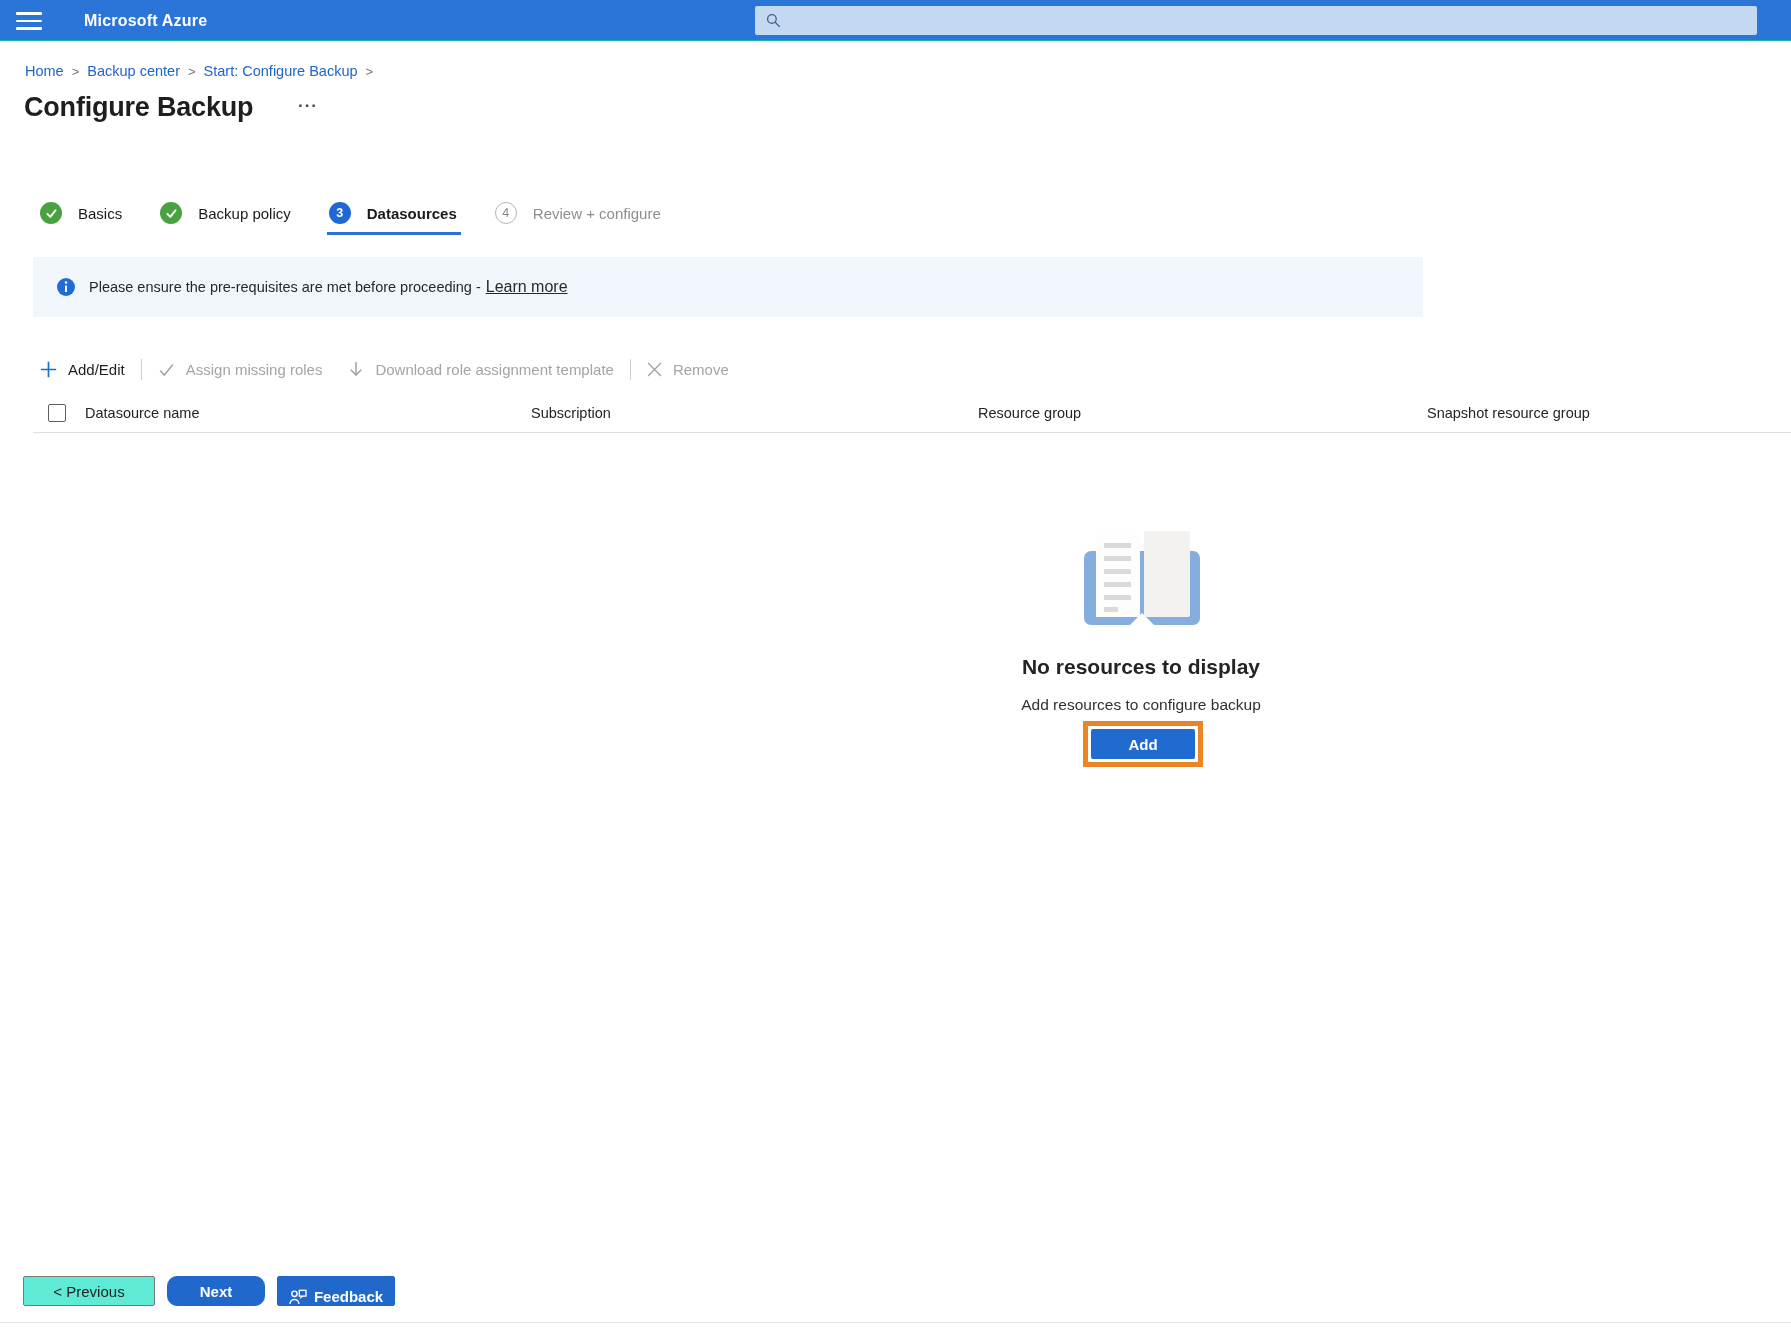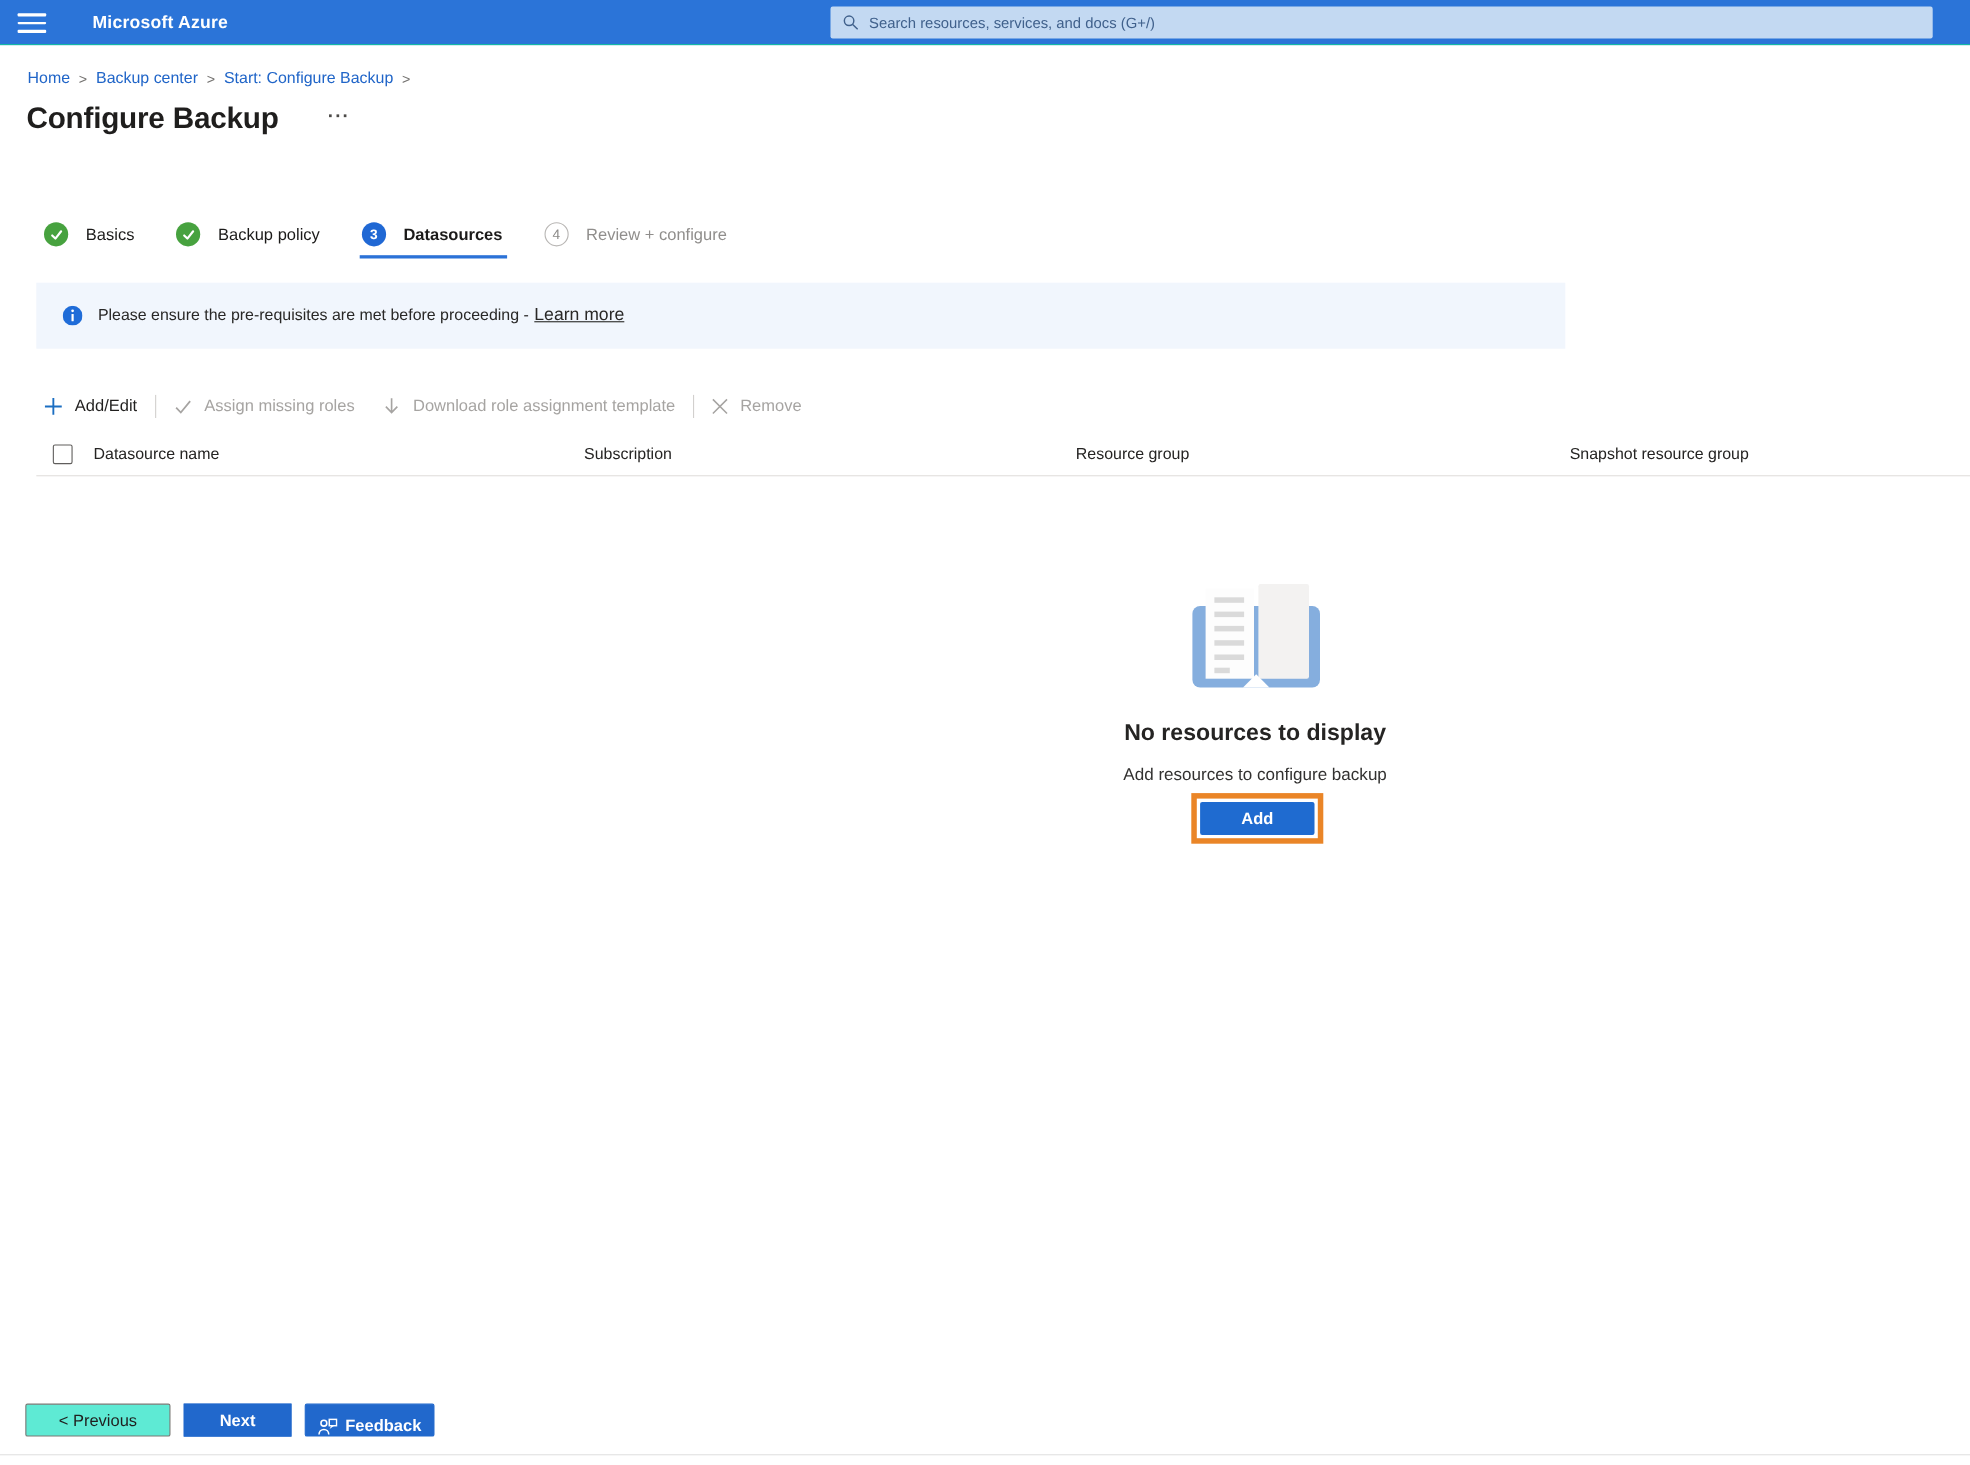--- a/index.html
+++ b/index.html
@@ -107,21 +107,21 @@
   }
 
   
   .btn-prev {
     position:absolute; left:23px; top:1276px; width:132px; height:30px;
     background:#5eead4; border:1px solid #7a7875; border-radius:2px;
     font-family:"Liberation Sans", sans-serif; font-size:15px; color:#201f1e; cursor:pointer;
   }
   .btn-next {
     position:absolute; left:167px; top:1276px; width:98px; height:30px;
-    background:#2168cc; border:1px solid #2168cc; border-radius:0;
+    background:#2168cc; border:1px solid #2168cc; border-radius:10px;
     font-family:"Liberation Sans", sans-serif; font-size:15px; font-weight:700; color:#ffffff; cursor:pointer;
   }
   .btn-feedback {
     position:absolute; left:277px; top:1276px; width:118px; height:30px;
     background:#2168cc; border:1px solid #2168cc; border-radius:2px;
     display:flex; align-items:flex-end; justify-content:center; gap:7px;
     font-family:"Liberation Sans", sans-serif; font-size:15px; font-weight:700; color:#ffffff; cursor:pointer;
   }
   .bottom-line { position:absolute; left:0; top:1322px; width:1791px; height:1px; background:#e2e2e2; }
 </style>
@@ -133,21 +133,20 @@
     <span></span>
       <span></span>
       <span></span>
   </div>
   <div class="topbar-title">Microsoft Azure</div>
   <div class="searchbox">
     <svg class="sic" width="15" height="15" viewBox="0 0 16 16">
       <circle cx="6.3" cy="6.3" r="4.6" fill="none" stroke="#40618c" stroke-width="1.4"></circle>
       <path d="M9.8 9.8 L14.6 14.6" stroke="#40618c" stroke-width="1.4"></path>
     </svg>
-    <input type="text" placeholder="Search resources, services, and docs (G+/)" style="">
   </div>
 </div>
 
 <div class="breadcrumb">
   <a>Home</a>
   <span class="sep">&gt;</span>
   <a>Backup center</a>
   <span class="sep">&gt;</span>
   <a>Start: Configure Backup</a>
   <span class="sep">&gt;</span>

